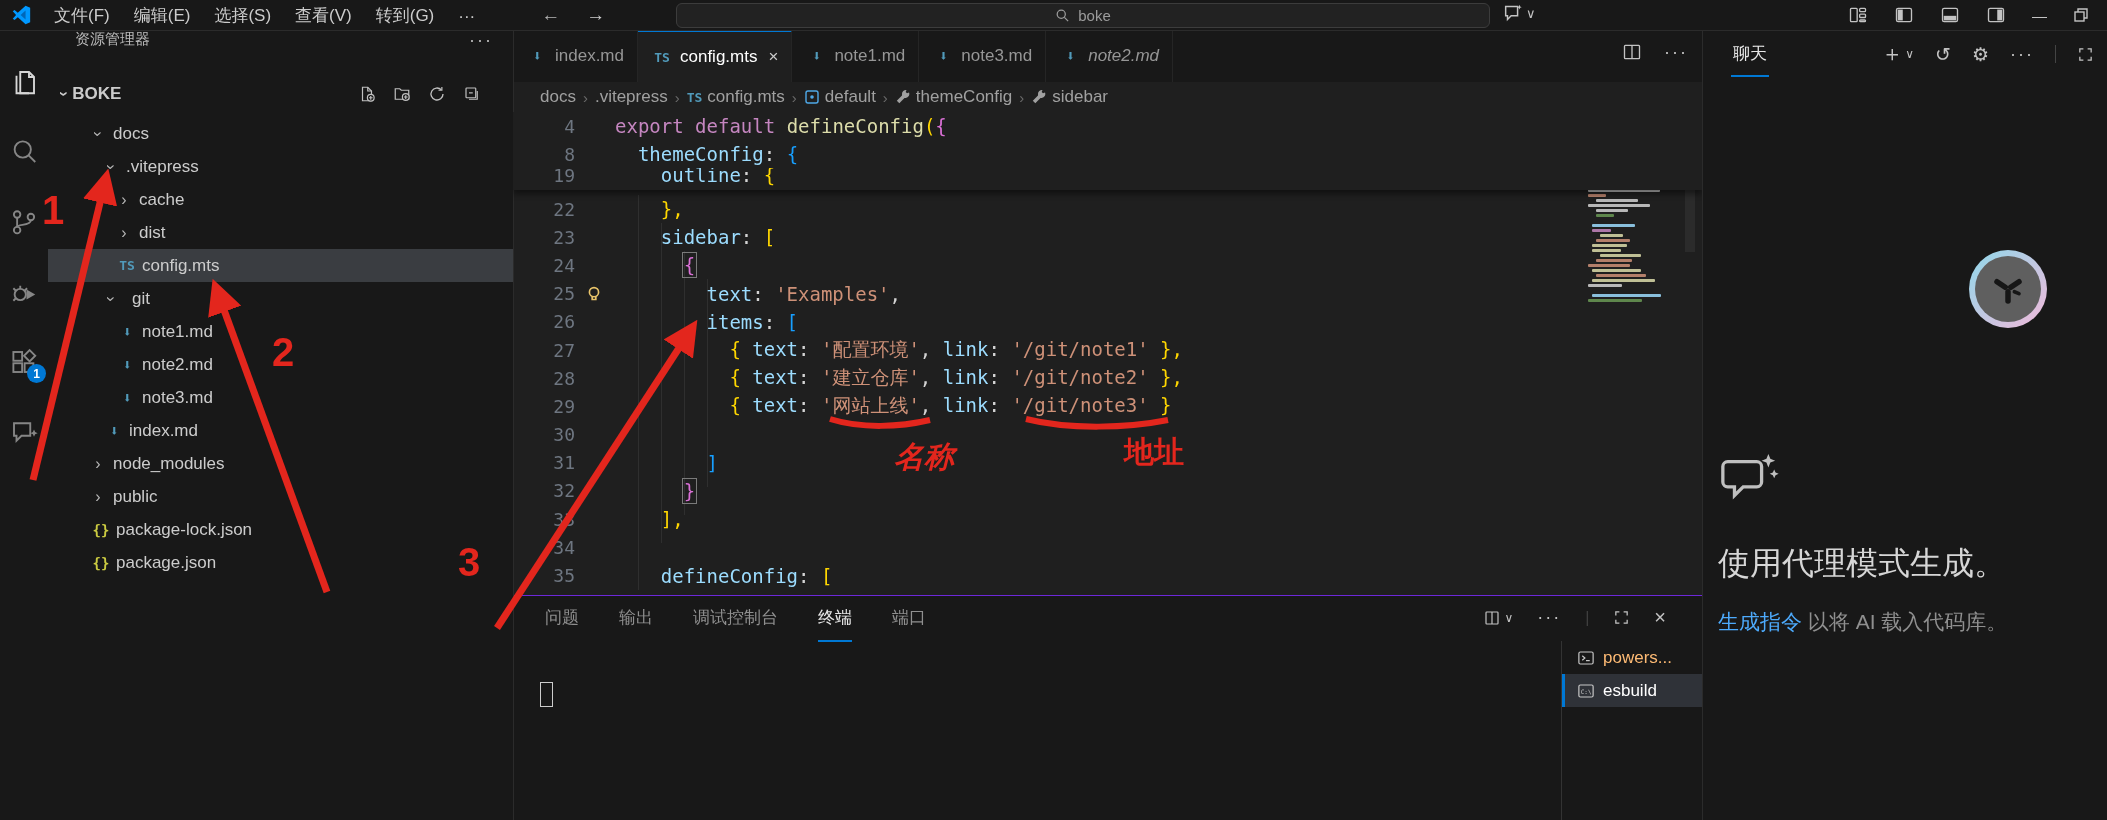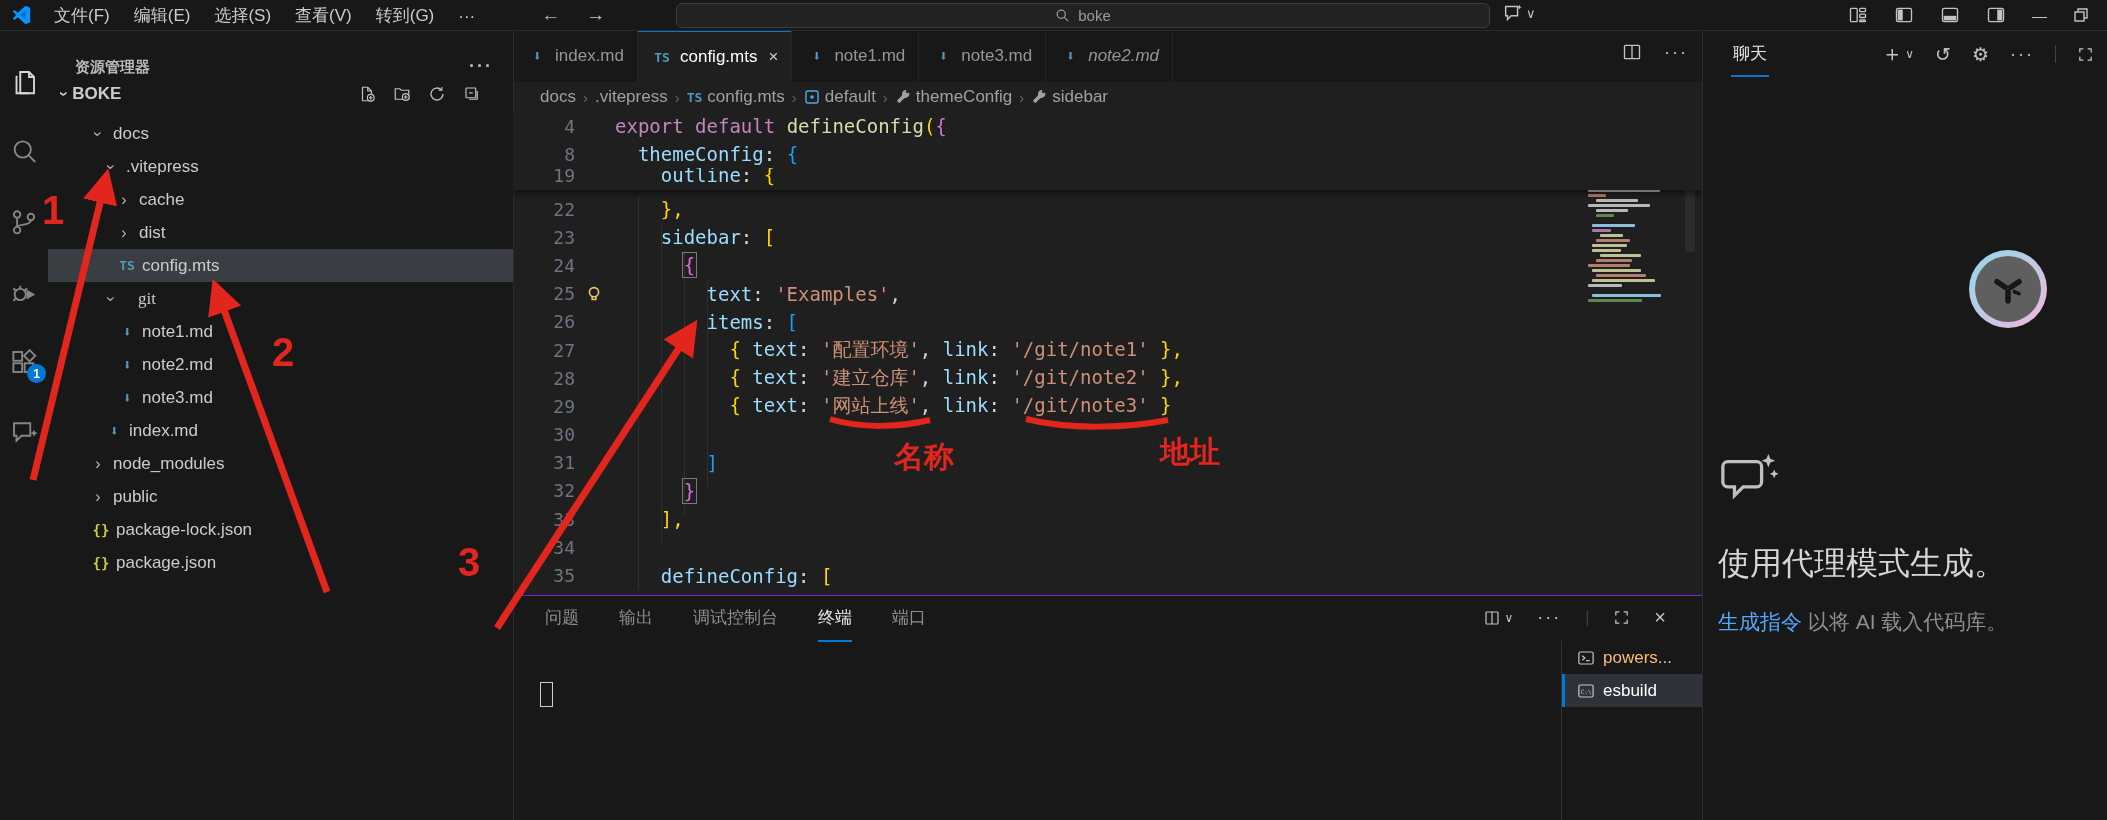--- a/index.html
+++ b/index.html
@@ -24,22 +24,22 @@
   .activitybar{position:absolute;left:0;top:30px;width:48px;height:790px;background:#181818;z-index:4;}
   .act-item{position:absolute;left:8px;width:32px;height:32px;display:flex;align-items:center;
             justify-content:center;color:#868686;}
   .act-item.active{color:#d7d7d7;}
   .act-badge{position:absolute;right:-6px;bottom:-5px;min-width:19px;height:19px;border-radius:10px;
              background:#0078d4;color:#fff;font-size:12px;display:flex;align-items:center;
              justify-content:center;font-weight:bold;}
   
   .sidebar{position:absolute;left:48px;top:30px;width:465px;height:790px;background:#181818;
            border-right:1px solid #2b2b2b;z-index:3;}
-  .sb-header{height:47px;display:flex;align-items:flex-end;justify-content:space-between;
-             padding:0 20px 0 27px;font-size:15px;color:#bbbbbb;font-weight:bold;}
+  .sb-header{height:47px;display:flex;align-items:flex-start;justify-content:space-between;
+             padding:0 20px 0 27px;font-size:15px;color:#bbbbbb;}
   .sb-section{height:33px;display:flex;align-items:center;font-size:17px;font-weight:bold;color:#cccccc;}
   .sb-section .chev{margin-left:13px;margin-right:6px;}
   .sb-actions{margin-left:auto;display:flex;gap:17px;padding-right:32px;color:#c0c0c0;}
   .tree{position:absolute;left:0;top:87px;width:465px;}
   .trow{height:33px;display:flex;align-items:center;font-size:17px;color:#cccccc;cursor:default;}
   .trow.selected{background:#3a3d41;}
   .trow .chev{color:#b6b6b6;width:16px;display:inline-block;text-align:center;}
   .chev{font-size:16px;display:inline-block;}
   .chev.open{transform:rotate(90deg);}
   .fico{width:22px;display:inline-flex;justify-content:center;margin-right:4px;
@@ -295,21 +295,21 @@
         <div class="trow" style="padding-left: 68px;">
           <span class="chev">›</span>
           <span style="margin-left: 7px;">dist</span>
         </div>
         <div class="trow selected" style="padding-left: 68px;">
           <span class="fico ts">TS</span>
           <span>config.mts</span>
         </div>
         <div class="trow" style="padding-left: 55px;">
           <span class="chev open">›</span>
-          <span style="margin-left: 19px; font-family: Liberation Serif, serif;">git</span>
+          <span style="margin-left: 13px;">git</span>
         </div>
         <div class="trow" style="padding-left: 68px;">
           <span class="fico md">⬇</span>
           <span>note1.md</span>
         </div>
         <div class="trow" style="padding-left: 68px;">
           <span class="fico md">⬇</span>
           <span>note2.md</span>
         </div>
         <div class="trow" style="padding-left: 68px;">
@@ -632,16 +632,16 @@
     </defs>
     <line x1="33" y1="480" x2="106" y2="178" stroke="#e3261d" stroke-width="7" marker-end="url(#ah)"></line>
     <line x1="327" y1="592" x2="216" y2="288" stroke="#e3261d" stroke-width="7" marker-end="url(#ah)"></line>
     <line x1="497" y1="628" x2="692" y2="328" stroke="#e3261d" stroke-width="7" marker-end="url(#ah)"></line>
     <path d="M830,419 C862,429 900,427 930,420" stroke="#e3261d" stroke-width="6" fill="none"></path>
     <path d="M1026,419 C1070,430 1128,428 1168,420" stroke="#e3261d" stroke-width="6" fill="none"></path>
   </svg>
   <div class="annot-label" style="left:42px;top:188px;">1</div>
   <div class="annot-label" style="left:272px;top:330px;">2</div>
   <div class="annot-label" style="left:458px;top:540px;">3</div>
-  <div class="annot-label small" style="left:894px;top:437px;">名称</div>
-  <div class="annot-label small" style="left:1160px;top:432px;font-family:Liberation Serif, serif;">地址</div>
+  <div class="annot-label small" style="left:894px;top:437px;font-style:italic;">名称</div>
+  <div class="annot-label small" style="left:1124px;top:432px;font-family:Liberation Serif, serif;">地址</div>
 
 </div>
 
 </body></html>

